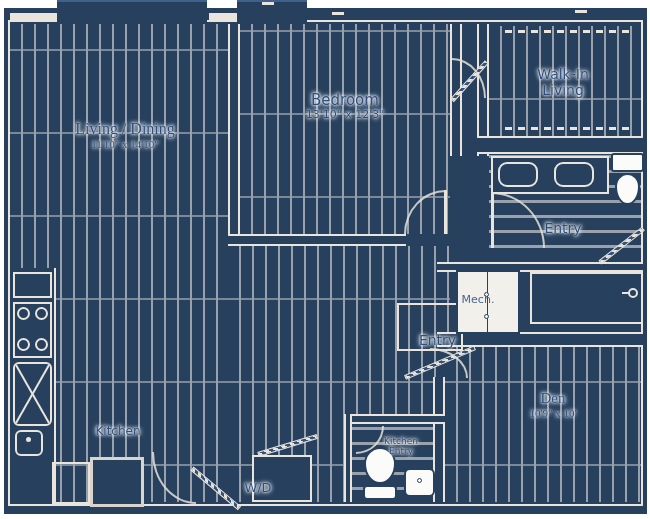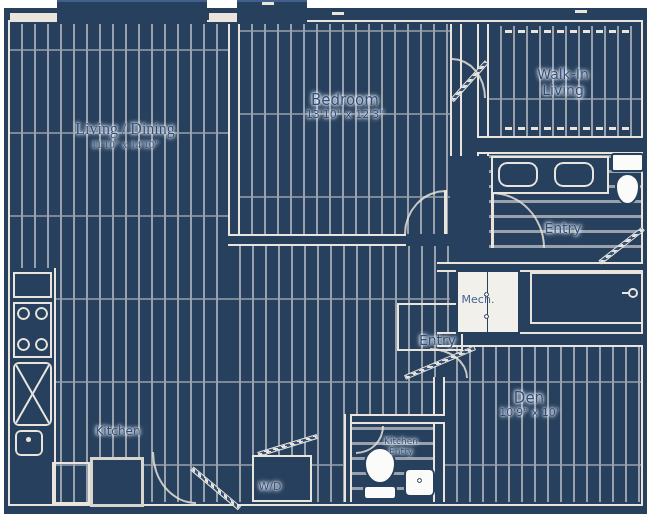--- a/index.html
+++ b/index.html
@@ -168,30 +168,30 @@
   </div>
 
   <div class="abs label" style="left:448px;top:294px;width:60px;font-size:11px;color:#4a6690;text-shadow:none;">
     <div>Mech.</div>
   </div>
 
   <div class="abs label" style="left:399px;top:332px;width:77px;font-size:14px;">
     <div>Entry</div>
   </div>
 
-  <div class="abs label" style="left:464px;top:390px;width:130px;">
+  <div class="abs label" style="left:488px;top:390px;width:130px;font-family:Liberation Serif, serif;">
     <div class="rname" style="font-size:15px;">Den</div>
     <div class="rdims">10'9" x 10'</div>
   </div>
 
   <div class="abs label" style="left:62px;top:425px;width:112px;font-size:12px;">
     <div>Kitchen</div>
   </div>
 
-  <div class="abs label" style="left:248px;top:481px;width:44px;font-size:11px;">
+  <div class="abs label" style="left:236px;top:481px;width:44px;font-size:13px;">
     <div>W/D</div>
   </div>
 
   <div class="abs label" style="left:372px;top:436px;width:58px;font-size:9px;">
     <div>Kitchen</div>
     <div>Entry</div>
   </div>
 
 </div>
 

